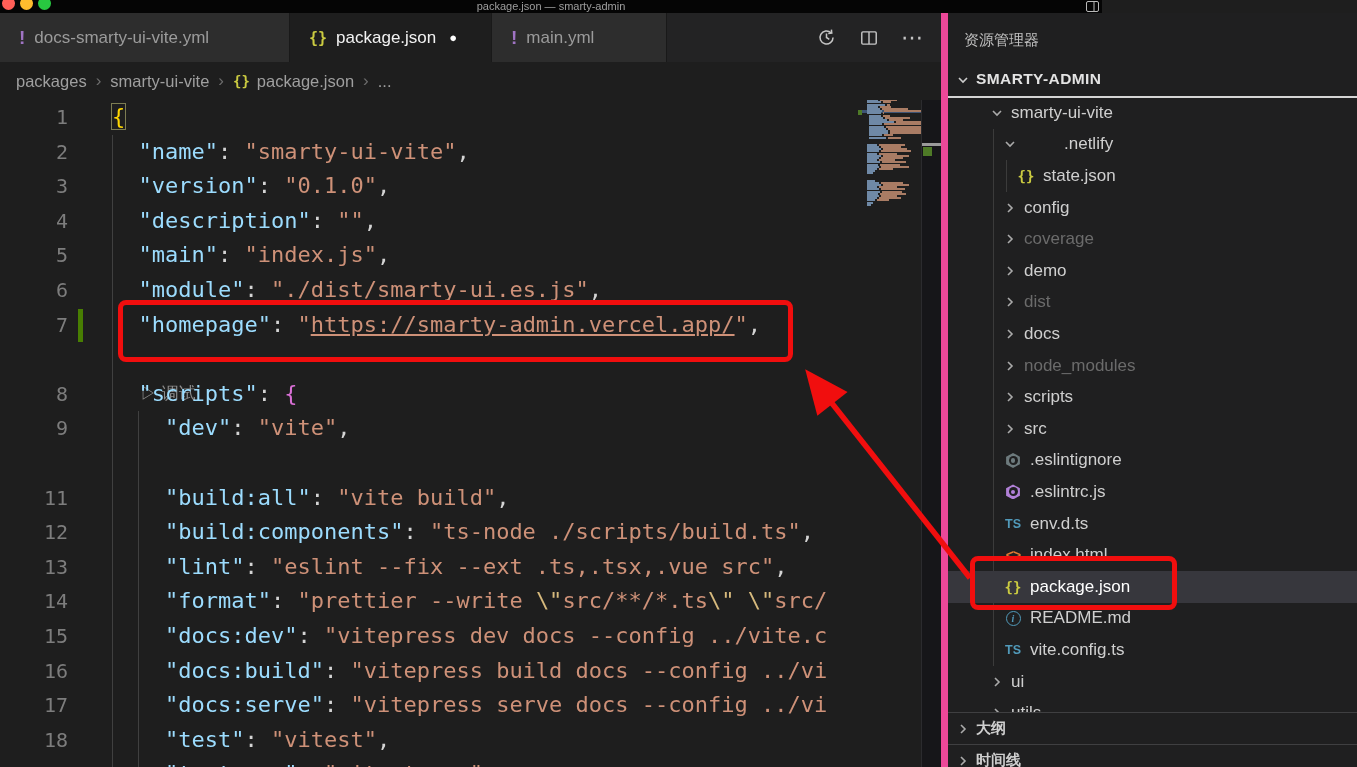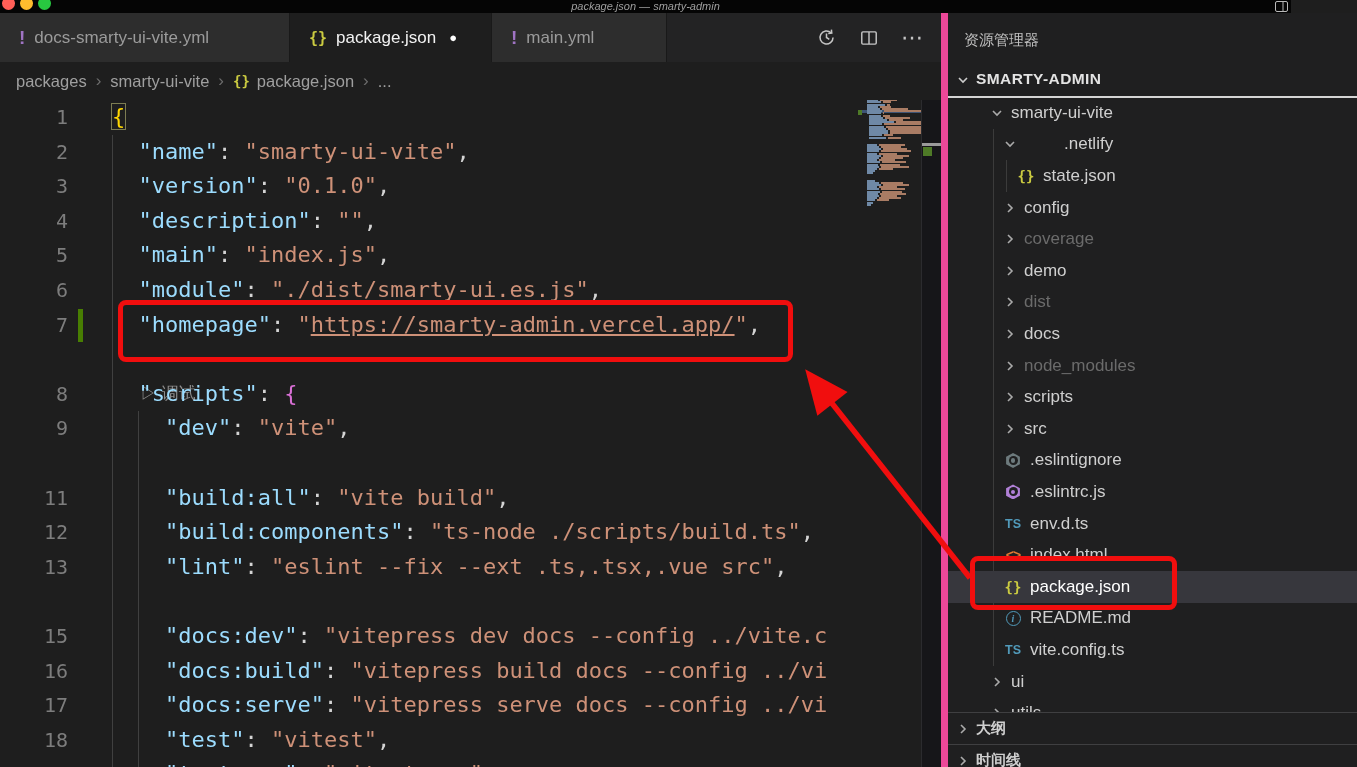--- a/index.html
+++ b/index.html
@@ -1,19 +1,19 @@
 <!DOCTYPE html>
 <html><head>
 <meta charset="utf-8">
 <style>
   html,body{margin:0;padding:0;background:#111;}
   #stage{position:relative;width:1357px;height:767px;overflow:hidden;background:#1e1e1e;
          font-family:"Liberation Sans",sans-serif;-webkit-font-smoothing:antialiased;}
   
-  #titlebar{position:absolute;left:0;top:0;width:1291px;height:13px;background:#050505;z-index:30;font-style:italic;}
+  #titlebar{position:absolute;left:0;top:0;width:1102px;height:13px;background:#050505;z-index:30;}
   .tl{position:absolute;top:-3px;width:13px;height:13px;border-radius:50%;}
   #titlebar .t-title{position:absolute;left:0;right:0;top:0px;text-align:center;
     font-size:11px;color:#9f9f9f;line-height:12px;}
   
   #tabbar{position:absolute;left:0;top:13px;width:941px;height:49px;background:#232324;z-index:5;}
   .tab{position:absolute;top:0;height:49px;display:flex;align-items:center;gap:9px;
        padding-left:19px;box-sizing:border-box;background:#2d2d2d;border-right:1px solid #191919;cursor:pointer;}
   .tab .tlabel{font-size:17px;color:#9b9b9b;}
   .tab.active{background:#1e1e1e;}
   .tab.active .tlabel{color:#f2f2f2;}
@@ -203,20 +203,24 @@
         <span class="ctext"><span class="tok-p">    </span><span class="tok-k">"build:all"</span><span class="tok-p">: </span><span class="tok-s">"vite build"</span><span class="tok-p">,</span></span>
       </div>
       <div class="code-row" style="top: 415.2px;">
         <span class="ln">12</span>
         <span class="ctext"><span class="tok-p">    </span><span class="tok-k">"build:components"</span><span class="tok-p">: </span><span class="tok-s">"ts-node ./scripts/build.ts"</span><span class="tok-p">,</span></span>
       </div>
       <div class="code-row" style="top: 430px; margin-top: 20px;">
         <span class="ln">13</span>
         <span class="ctext"><span class="tok-p">    </span><span class="tok-k">"lint"</span><span class="tok-p">: </span><span class="tok-s">"eslint --fix --ext .ts,.tsx,.vue src"</span><span class="tok-p">,</span></span>
       </div>
+      <div class="code-row" style="top: 484.4px;">
+        <span class="ln">14</span>
+        <span class="ctext"><span class="tok-p">    </span><span class="tok-k">"format"</span><span class="tok-p">: </span><span class="tok-s">"prettier --write </span><span class="tok-e">\"</span><span class="tok-s">src/**/*.ts</span><span class="tok-e">\"</span><span class="tok-s"> </span><span class="tok-e">\"</span><span class="tok-s">src/</span></span>
+      </div>
       <div class="code-row" style="top: 519px;">
         <span class="ln">15</span>
         <span class="ctext"><span class="tok-p">    </span><span class="tok-k">"docs:dev"</span><span class="tok-p">: </span><span class="tok-s">"vitepress dev docs --config ../vite.c</span></span>
       </div>
       <div class="code-row" style="top: 553.6px;">
         <span class="ln">16</span>
         <span class="ctext"><span class="tok-p">    </span><span class="tok-k">"docs:build"</span><span class="tok-p">: </span><span class="tok-s">"vitepress build docs --config ../vi</span></span>
       </div>
       <div class="code-row" style="top: 588.2px;">
         <span class="ln">17</span>

